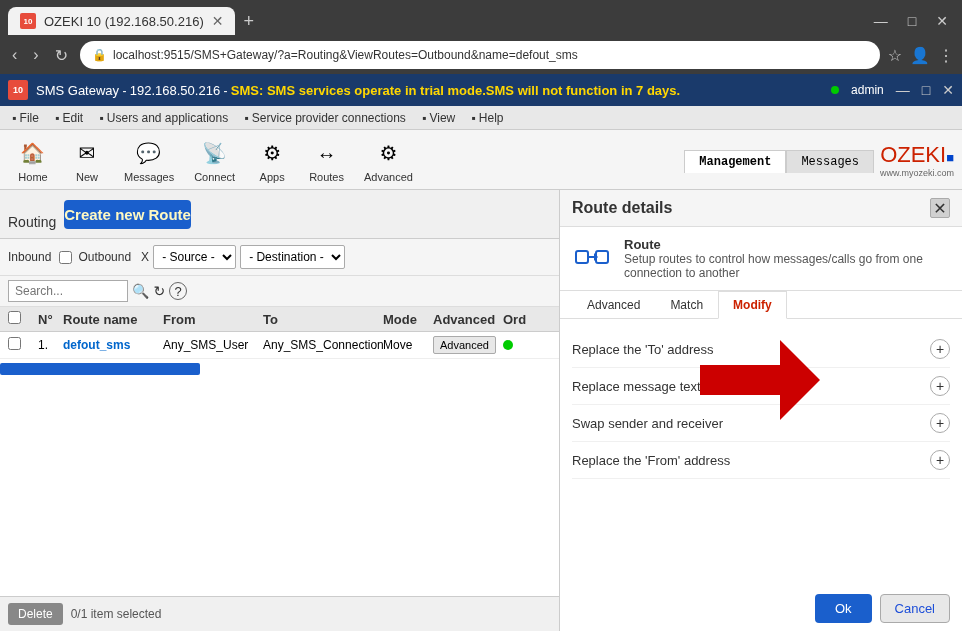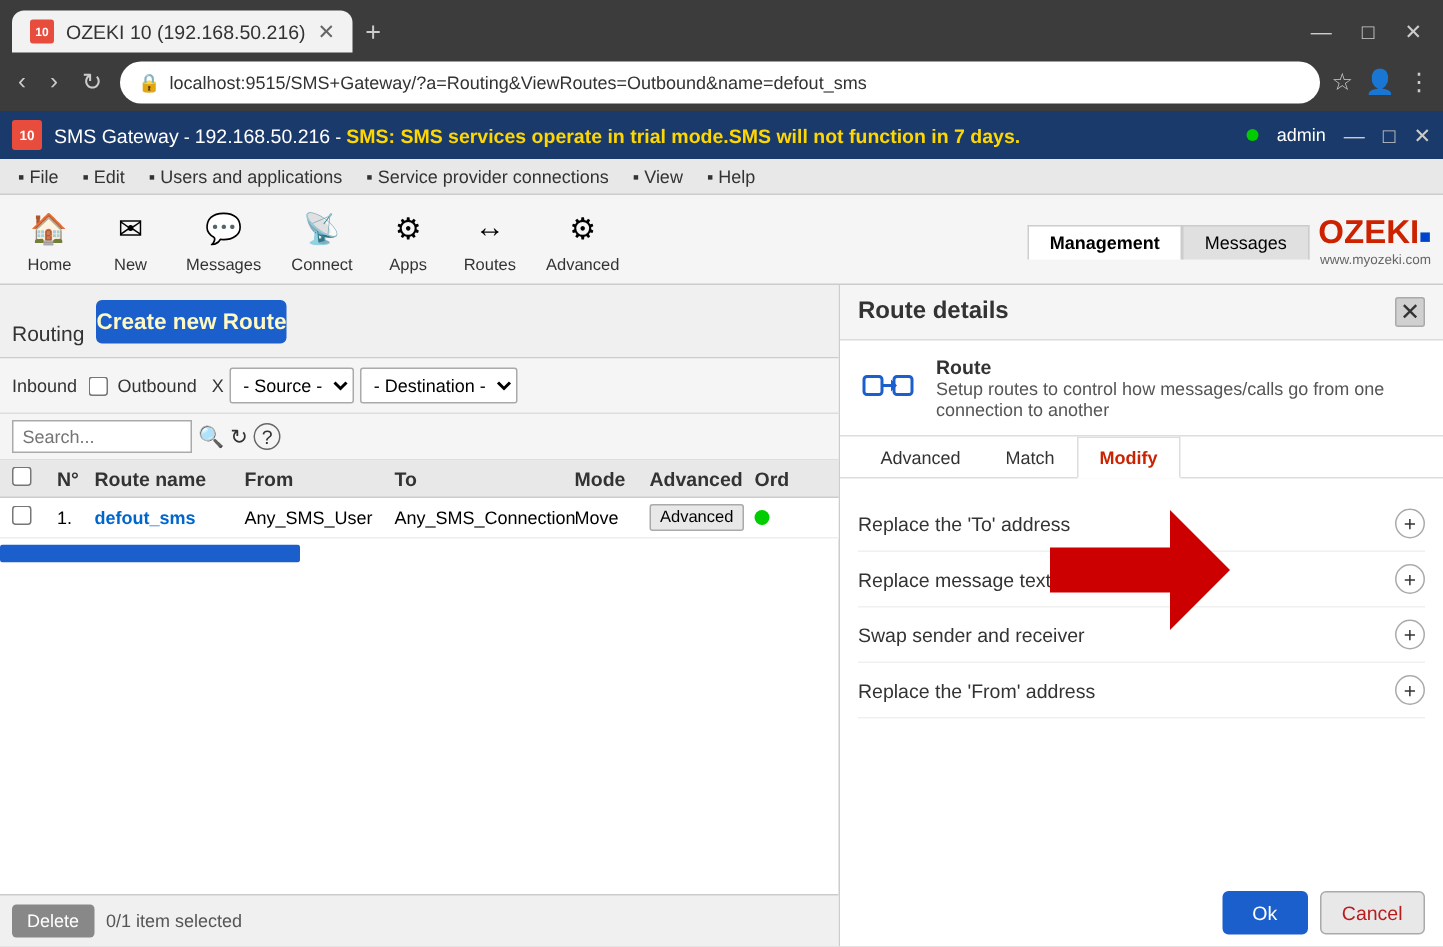--- a/index.html
+++ b/index.html
@@ -43,21 +43,21 @@
     .menu-item { padding: 2px 8px; font-size: 12px; color: #333; cursor: pointer; }
 
     
     .toolbar { background: #f5f5f5; border-bottom: 1px solid #ccc; display: flex; align-items: center; padding: 4px 8px; height: 60px; }
     .toolbar-left { display: flex; align-items: center; gap: 4px; flex: 1; }
     .toolbar-btn { display: flex; flex-direction: column; align-items: center; gap: 2px; padding: 4px 8px; cursor: pointer; border-radius: 4px; min-width: 50px; }
     .toolbar-icon { width: 32px; height: 32px; display: flex; align-items: center; justify-content: center; font-size: 20px; }
     .toolbar-label { font-size: 11px; color: #333; }
     .toolbar-right { display: flex; flex-direction: column; align-items: flex-end; }
     .tab-buttons { display: flex; margin-top: 4px; }
-    .tab-btn { padding: 4px 14px; font-size: 12px; cursor: pointer; border: 1px solid #ccc; border-bottom: none; }
+    .tab-btn { padding: 4px 14px; font-size: 12px; cursor: pointer; border: 1px solid #ccc; border-bottom: none; font-family: Liberation Mono, monospace; }
     .tab-btn.active { background: white; font-weight: bold; }
     .tab-btn.inactive { background: #e0e0e0; }
 
     
     .main-content { display: flex; flex: 1; overflow: hidden; }
     .left-panel { width: 560px; background: white; border-right: 1px solid #ccc; display: flex; flex-direction: column; }
     .routing-header { display: flex; align-items: center; gap: 8px; padding: 8px; background: #f0f0f0; border-bottom: 1px solid #ccc; }
     .routing-title { font-size: 14px; color: #333; margin-top: 16px; }
     .create-route-btn { background: #1a5fcc; color: #fef9c3; border: none; padding: 6px 0; border-radius: 4px; cursor: pointer; font-size: 15px; font-weight: bold; }
 
@@ -117,21 +117,21 @@
     .route-tab.active { background: white; border: 1px solid #ddd; border-bottom-color: white; font-weight: bold; color: #cc2200; }
     .route-tab.inactive { color: #333; }
 
     .route-content { padding: 12px; flex: 1; }
     .route-option { display: flex; align-items: center; justify-content: space-between; padding: 8px 0; border-bottom: 1px solid #f0f0f0; }
     .route-option-label { font-size: 13px; color: #333; }
     .route-option-btn { width: 20px; height: 20px; border: 1px solid #aaa; border-radius: 50%; display: flex; align-items: center; justify-content: center; cursor: pointer; font-size: 14px; color: #333; }
 
     .route-actions { display: flex; gap: 8px; padding: 8px 12px; justify-content: flex-end; margin-top: auto; }
     .ok-btn { background: #1a5fcc; color: white; border: none; padding: 6px 20px; cursor: pointer; font-size: 13px; border-radius: 4px; }
-    .cancel-btn { background: #e8e8e8; color: #b91c1c; border: 1px solid #aaa; padding: 6px 14px; cursor: pointer; font-size: 13px; border-radius: 4px; }
+    .cancel-btn { background: #e8e8e8; color: #1d4ed8; border: 1px solid #aaa; padding: 6px 14px; cursor: pointer; font-size: 13px; border-radius: 4px; }
 
     
     .red-arrow { position: absolute; top: 355px; left: 740px; width: 100px; height: 80px; z-index: 100; pointer-events: none; }
 
     .wrapper { position: relative; }
   </style>
 </head>
 <body>
 
 <div class="wrapper">
@@ -224,21 +224,21 @@
       </div>
       <div class="toolbar-right">
         <div style="display:flex; align-items:center; gap:6px;">
           <div>
             <div class="tab-buttons">
               <button class="tab-btn active">Management</button>
               <button class="tab-btn inactive">Messages</button>
             </div>
           </div>
           <div style="text-align:right;">
-            <div style="font-size:22px; font-weight:bold; color:#cc2200;">OZEKI<span style="color:#0044cc;">■</span></div>
+            <div style="font-size:22px; font-weight:normal; color:#cc2200;">OZEKI<span style="color:#0044cc;">■</span></div>
             <div style="font-size:9px; color:#666;">www.myozeki.com</div>
           </div>
         </div>
       </div>
     </div>
 
     <div class="main-content">
 
       <div class="left-panel">
 

